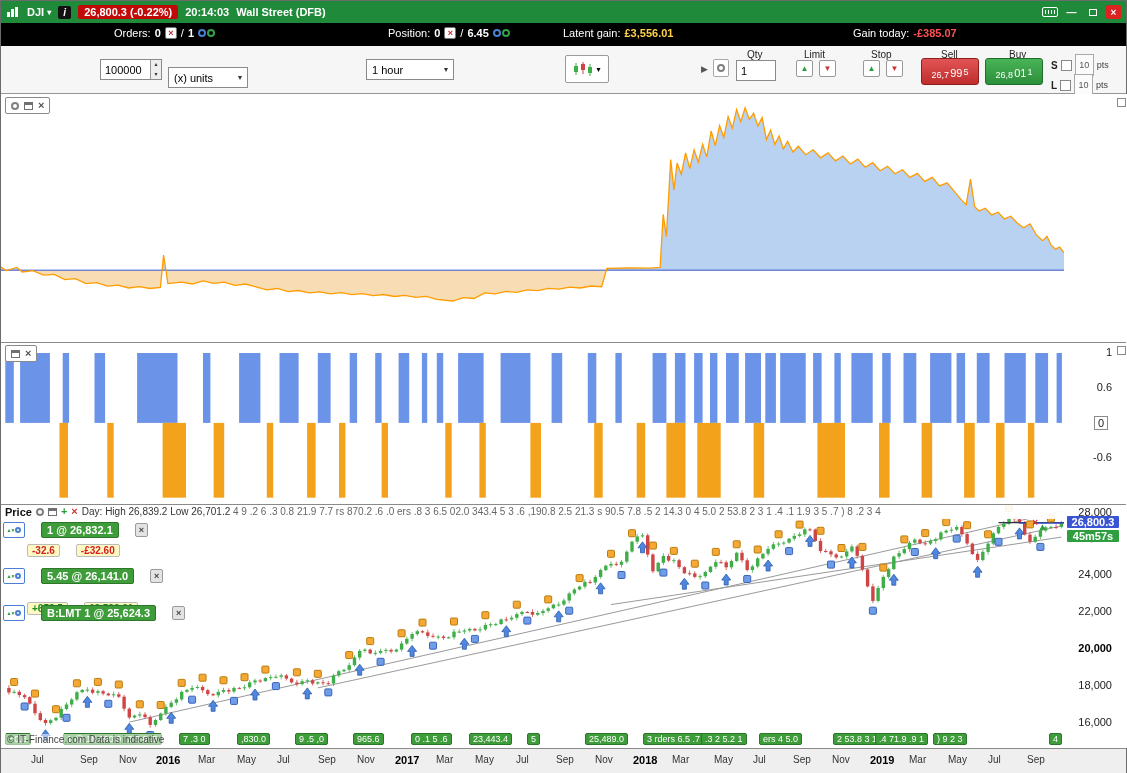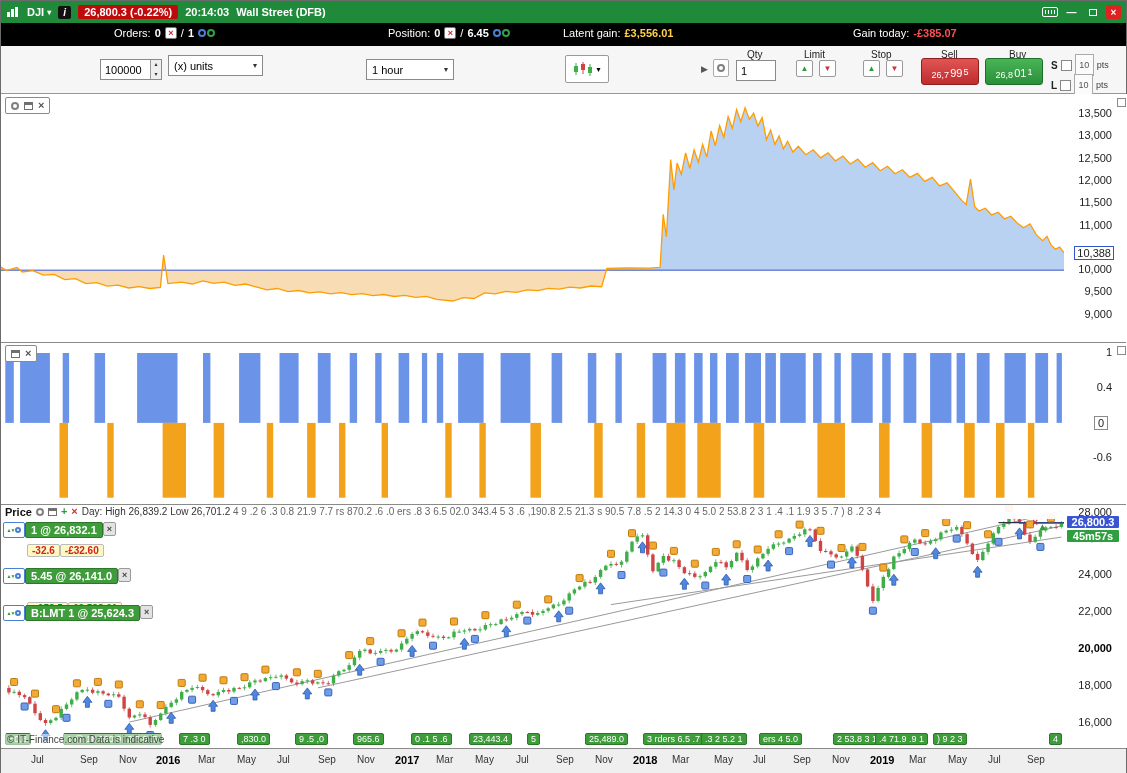--- a/index.html
+++ b/index.html
@@ -98,21 +98,21 @@
 
   
   .price-head{position:absolute;left:0;top:0;width:1063px;height:15px;background:rgba(255,255,255,.92);z-index:5;
     display:flex;align-items:center;gap:4px;padding:0 4px;font-size:11px}
   .price-head .ttl{font-weight:bold;color:#111}
   .price-stats{font-size:10px;color:#333;white-space:nowrap;overflow:hidden;max-width:930px}
   .price-stats .ovl{color:#666}
 
   
   .badge-layer{position:absolute;left:2px;top:0;width:320px;height:100%;z-index:6}
-  .badge-row,.badge-sub{position:absolute;left:0;display:flex;gap:0;white-space:nowrap}
+  .badge-row,.badge-sub{position:absolute;left:0;display:flex;align-items:center;gap:16px;white-space:nowrap}
   .gear-chip{width:22px;height:16px;border:1px solid #4a7fd4;background:#fff;border-radius:2px;
     display:inline-flex;align-items:center;justify-content:center;gap:1px;cursor:pointer}
   .gc-arrows{font-size:5px;color:#2c9a3d;letter-spacing:-1px}
   .gear-chip .icon-ring{border-color:#4a7fd4;width:6px;height:6px}
   .pos-badge{background:#3f9c3a;border:1px solid #2c7729;color:#fff;font-size:11px;font-weight:bold;
     padding:1px 5px;border-radius:2px;cursor:pointer}
   .badge-close{width:13px;height:14px;background:#e3e3e3;border:1px solid #9a9a9a;border-radius:2px;color:#444;
     font-size:9px;font-weight:bold;display:inline-flex;align-items:center;justify-content:center;cursor:pointer}
   .sub-chip{background:#fef9c3;border:1px solid #bbb;font-size:10px;font-weight:bold;padding:0 4px;border-radius:2px}
   .sub-chip.neg{color:#d22222}
@@ -197,21 +197,21 @@
   </div>
 
   <div class="toolbar">
     <span class="tb-abs" style="left:99px;top:13px;position:absolute">
       <input class="num-input" value="100000" style="">
       <span class="spin">
           <span>▴</span>
           <span>▾</span>
         </span>
     </span>
-    <span class="select tb-abs" style="left:167px;top:9px;width:95px">
+    <span class="select tb-abs" style="left:167px;top:21px;width:80px">
       <span>(x) units</span>
         <span class="caret">▾</span>
     </span>
     <span class="select tb-abs" style="left:365px;top:13px;width:88px">
       <span>1 hour</span>
         <span class="caret">▾</span>
     </span>
     <span class="chart-type-btn tb-abs" style="left:564px;top:9px">
       <svg width="20" height="16">
         <line x1="3" y1="2" x2="3" y2="14" stroke="#3fae49"></line>
@@ -281,32 +281,20 @@
         <path d="M0.0,173.1 L5.3,176.6 L15.9,173.5 L21.3,178.0 L31.9,176.6 L42.5,181.1 L53.2,180.4 L63.8,185.6 L74.4,184.7 L85.0,189.6 L95.7,188.7 L106.3,192.2 L116.9,191.1 L127.6,194.0 L138.2,192.7 L148.8,194.5 L159.4,193.4 L162.6,161.0 L166.9,189.6 L180.7,188.2 L191.3,190.0 L202.0,186.9 L212.6,189.3 L223.2,188.2 L233.9,191.4 L244.5,190.0 L255.1,192.9 L265.8,195.8 L276.4,194.5 L287.0,197.6 L297.6,196.5 L308.3,198.9 L318.9,197.8 L329.5,199.8 L340.2,198.7 L350.8,200.7 L361.4,199.6 L372.0,201.6 L382.7,200.5 L393.3,202.5 L403.9,201.4 L414.6,203.4 L425.2,202.3 L435.8,205.4 L451.8,207.0 L462.4,203.6 L473.0,204.5 L483.7,198.9 L494.3,199.8 L504.9,197.4 L515.6,198.3 L526.2,195.8 L536.8,196.7 L547.4,194.3 L558.1,195.1 L568.7,193.1 L579.3,194.0 L590.0,192.0 L600.6,192.7 L605.9,174.4 L627.2,174.0 L648.4,174.2 L659.1,173.5 L662.2,120.4 L665.4,142.7 L669.7,65.6 L672.9,95.9 L676.1,69.1 L680.3,80.3 L684.6,58.9 L688.8,74.5 L693.1,55.8 L697.3,68.2 L701.6,50.4 L705.8,62.9 L710.1,37.0 L714.3,51.7 L718.6,31.7 L722.8,43.3 L727.1,22.7 L731.3,34.3 L735.6,15.6 L739.8,27.7 L744.1,13.8 L748.4,25.4 L752.6,19.2 L756.9,32.1 L761.1,23.6 L765.4,45.5 L769.6,36.1 L773.9,50.4 L778.1,41.9 L782.4,54.9 L786.6,47.3 L791.9,58.0 L797.3,52.2 L804.7,60.7 L812.1,55.8 L819.6,63.8 L827.0,58.9 L834.5,66.9 L841.9,62.0 L849.3,70.0 L856.8,65.1 L864.2,73.2 L871.7,68.7 L879.1,76.7 L886.5,72.3 L894.0,79.8 L901.4,75.8 L908.9,83.4 L916.3,79.4 L923.7,87.4 L931.2,83.4 L938.6,91.9 L946.1,88.8 L953.5,97.7 L961.0,106.6 L965.2,110.6 L969.5,85.2 L973.7,112.8 L978.0,116.9 L984.3,114.2 L990.7,120.9 L997.1,118.2 L1003.5,124.9 L1009.8,122.2 L1016.2,128.9 L1022.6,133.8 L1029.0,129.8 L1035.4,140.9 L1041.7,146.7 L1046.0,142.3 L1050.2,151.2 L1054.5,155.2 L1058.7,153.0 L1063.0,158.9 L1063,176.2 L0,176.2 Z" fill="#b9d2f1" clip-path="url(#clipAbove)"></path>
         <path d="M0.0,173.1 L5.3,176.6 L15.9,173.5 L21.3,178.0 L31.9,176.6 L42.5,181.1 L53.2,180.4 L63.8,185.6 L74.4,184.7 L85.0,189.6 L95.7,188.7 L106.3,192.2 L116.9,191.1 L127.6,194.0 L138.2,192.7 L148.8,194.5 L159.4,193.4 L162.6,161.0 L166.9,189.6 L180.7,188.2 L191.3,190.0 L202.0,186.9 L212.6,189.3 L223.2,188.2 L233.9,191.4 L244.5,190.0 L255.1,192.9 L265.8,195.8 L276.4,194.5 L287.0,197.6 L297.6,196.5 L308.3,198.9 L318.9,197.8 L329.5,199.8 L340.2,198.7 L350.8,200.7 L361.4,199.6 L372.0,201.6 L382.7,200.5 L393.3,202.5 L403.9,201.4 L414.6,203.4 L425.2,202.3 L435.8,205.4 L451.8,207.0 L462.4,203.6 L473.0,204.5 L483.7,198.9 L494.3,199.8 L504.9,197.4 L515.6,198.3 L526.2,195.8 L536.8,196.7 L547.4,194.3 L558.1,195.1 L568.7,193.1 L579.3,194.0 L590.0,192.0 L600.6,192.7 L605.9,174.4 L627.2,174.0 L648.4,174.2 L659.1,173.5 L662.2,120.4 L665.4,142.7 L669.7,65.6 L672.9,95.9 L676.1,69.1 L680.3,80.3 L684.6,58.9 L688.8,74.5 L693.1,55.8 L697.3,68.2 L701.6,50.4 L705.8,62.9 L710.1,37.0 L714.3,51.7 L718.6,31.7 L722.8,43.3 L727.1,22.7 L731.3,34.3 L735.6,15.6 L739.8,27.7 L744.1,13.8 L748.4,25.4 L752.6,19.2 L756.9,32.1 L761.1,23.6 L765.4,45.5 L769.6,36.1 L773.9,50.4 L778.1,41.9 L782.4,54.9 L786.6,47.3 L791.9,58.0 L797.3,52.2 L804.7,60.7 L812.1,55.8 L819.6,63.8 L827.0,58.9 L834.5,66.9 L841.9,62.0 L849.3,70.0 L856.8,65.1 L864.2,73.2 L871.7,68.7 L879.1,76.7 L886.5,72.3 L894.0,79.8 L901.4,75.8 L908.9,83.4 L916.3,79.4 L923.7,87.4 L931.2,83.4 L938.6,91.9 L946.1,88.8 L953.5,97.7 L961.0,106.6 L965.2,110.6 L969.5,85.2 L973.7,112.8 L978.0,116.9 L984.3,114.2 L990.7,120.9 L997.1,118.2 L1003.5,124.9 L1009.8,122.2 L1016.2,128.9 L1022.6,133.8 L1029.0,129.8 L1035.4,140.9 L1041.7,146.7 L1046.0,142.3 L1050.2,151.2 L1054.5,155.2 L1058.7,153.0 L1063.0,158.9 L1063,176.2 L0,176.2 Z" fill="#f8ddb4" clip-path="url(#clipBelow)"></path>
         <line x1="0" y1="176.18705035971223" x2="1063" y2="176.18705035971223" stroke="#3355cc" stroke-width="1"></line>
         <path d="M0.0,173.1 L5.3,176.6 L15.9,173.5 L21.3,178.0 L31.9,176.6 L42.5,181.1 L53.2,180.4 L63.8,185.6 L74.4,184.7 L85.0,189.6 L95.7,188.7 L106.3,192.2 L116.9,191.1 L127.6,194.0 L138.2,192.7 L148.8,194.5 L159.4,193.4 L162.6,161.0 L166.9,189.6 L180.7,188.2 L191.3,190.0 L202.0,186.9 L212.6,189.3 L223.2,188.2 L233.9,191.4 L244.5,190.0 L255.1,192.9 L265.8,195.8 L276.4,194.5 L287.0,197.6 L297.6,196.5 L308.3,198.9 L318.9,197.8 L329.5,199.8 L340.2,198.7 L350.8,200.7 L361.4,199.6 L372.0,201.6 L382.7,200.5 L393.3,202.5 L403.9,201.4 L414.6,203.4 L425.2,202.3 L435.8,205.4 L451.8,207.0 L462.4,203.6 L473.0,204.5 L483.7,198.9 L494.3,199.8 L504.9,197.4 L515.6,198.3 L526.2,195.8 L536.8,196.7 L547.4,194.3 L558.1,195.1 L568.7,193.1 L579.3,194.0 L590.0,192.0 L600.6,192.7 L605.9,174.4 L627.2,174.0 L648.4,174.2 L659.1,173.5 L662.2,120.4 L665.4,142.7 L669.7,65.6 L672.9,95.9 L676.1,69.1 L680.3,80.3 L684.6,58.9 L688.8,74.5 L693.1,55.8 L697.3,68.2 L701.6,50.4 L705.8,62.9 L710.1,37.0 L714.3,51.7 L718.6,31.7 L722.8,43.3 L727.1,22.7 L731.3,34.3 L735.6,15.6 L739.8,27.7 L744.1,13.8 L748.4,25.4 L752.6,19.2 L756.9,32.1 L761.1,23.6 L765.4,45.5 L769.6,36.1 L773.9,50.4 L778.1,41.9 L782.4,54.9 L786.6,47.3 L791.9,58.0 L797.3,52.2 L804.7,60.7 L812.1,55.8 L819.6,63.8 L827.0,58.9 L834.5,66.9 L841.9,62.0 L849.3,70.0 L856.8,65.1 L864.2,73.2 L871.7,68.7 L879.1,76.7 L886.5,72.3 L894.0,79.8 L901.4,75.8 L908.9,83.4 L916.3,79.4 L923.7,87.4 L931.2,83.4 L938.6,91.9 L946.1,88.8 L953.5,97.7 L961.0,106.6 L965.2,110.6 L969.5,85.2 L973.7,112.8 L978.0,116.9 L984.3,114.2 L990.7,120.9 L997.1,118.2 L1003.5,124.9 L1009.8,122.2 L1016.2,128.9 L1022.6,133.8 L1029.0,129.8 L1035.4,140.9 L1041.7,146.7 L1046.0,142.3 L1050.2,151.2 L1054.5,155.2 L1058.7,153.0 L1063.0,158.9 " fill="none" stroke="#ff9c00" stroke-width="1.3"></path>
       </svg>
     <div class="panel-chip">
       <span class="icon-ring"></span>
       <span class="icon-winbox"></span>
       <span class="icon-x">×</span>
     </div>
-    <div class="yaxis" id="equity-axis">
-        <span class="axis-label" style="top: 13.0719px;">13,500</span>
-        <span class="axis-label" style="top: 35.3741px;">13,000</span>
-        <span class="axis-label" style="top: 57.6763px;">12,500</span>
-        <span class="axis-label" style="top: 79.9784px;">12,000</span>
-        <span class="axis-label" style="top: 102.281px;">11,500</span>
-        <span class="axis-label" style="top: 124.583px;">11,000</span>
-        <span class="axis-label boxed-blue" style="top: 151.881px;">10,388</span>
-        <span class="axis-label" style="top: 169.187px;">10,000</span>
-        <span class="axis-label" style="top: 191.489px;">9,500</span>
-        <span class="axis-label" style="top: 213.791px;">9,000</span>
-      </div>
   </div>
   <div class="sep" style="top:341px"></div>
 
   <div class="panel panel-positions">
     <svg id="positions-svg" width="1063" height="162">
         <rect x="4.3" y="11.0" width="8.5" height="69.9" fill="#6b93e8"></rect>
         <rect x="19.1" y="11.0" width="29.8" height="69.9" fill="#6b93e8"></rect>
         <rect x="61.7" y="11.0" width="6.4" height="69.9" fill="#6b93e8"></rect>
         <rect x="93.5" y="11.0" width="10.6" height="69.9" fill="#6b93e8"></rect>
         <rect x="136.1" y="11.0" width="40.4" height="69.9" fill="#6b93e8"></rect>
@@ -365,21 +353,21 @@
         <rect x="963.1" y="80.9" width="10.6" height="74.8" fill="#f3a21c"></rect>
         <rect x="995.0" y="80.9" width="8.5" height="74.8" fill="#f3a21c"></rect>
         <rect x="1026.9" y="80.9" width="6.4" height="74.8" fill="#f3a21c"></rect>
       </svg>
     <div class="panel-chip">
       <span class="icon-winbox"></span>
       <span class="icon-x">×</span>
     </div>
     <div class="yaxis" id="positions-axis">
         <span class="axis-label" style="top: 3.97713px;">1</span>
-        <span class="axis-label" style="top: 38.9361px;">0.4</span>
+        <span class="axis-label" style="top: 38.9361px;">0.6</span>
         <span class="axis-label boxed-gray" style="top: 73.8951px;">0</span>
         <span class="axis-label" style="top: 108.854px;">-0.6</span>
       </div>
   </div>
   <div class="sep" style="top:503px"></div>
 
   <div class="panel panel-price">
     <svg id="price-svg" width="1063" height="244">
         <line x1="128.3" y1="218.1" x2="1060.4" y2="7.2" stroke="#9a9a9a" stroke-width="1"></line>
         <line x1="316.8" y1="183.9" x2="1060.4" y2="22.0" stroke="#9a9a9a" stroke-width="1"></line>

